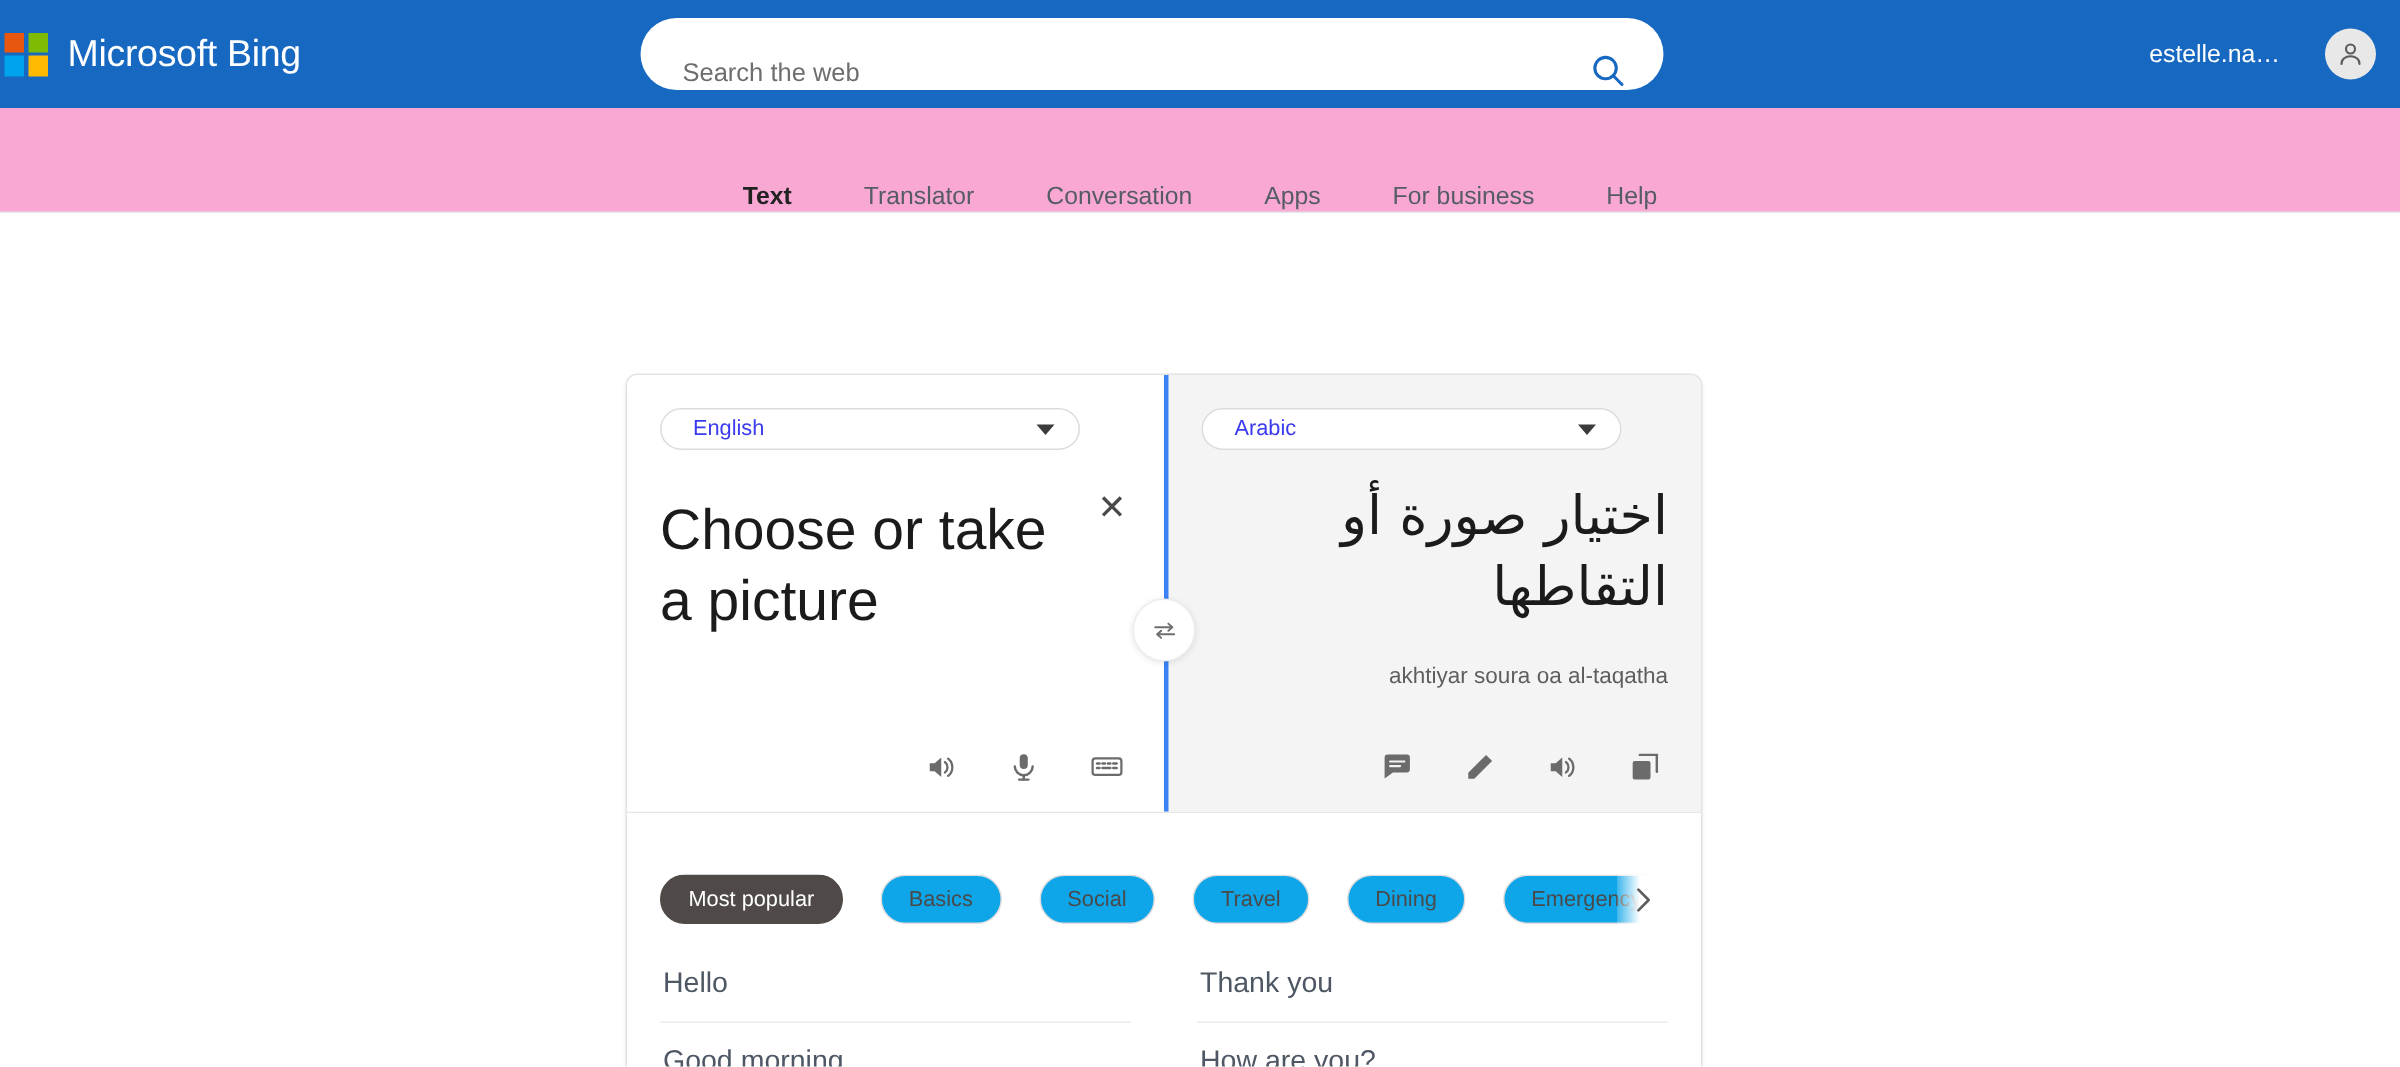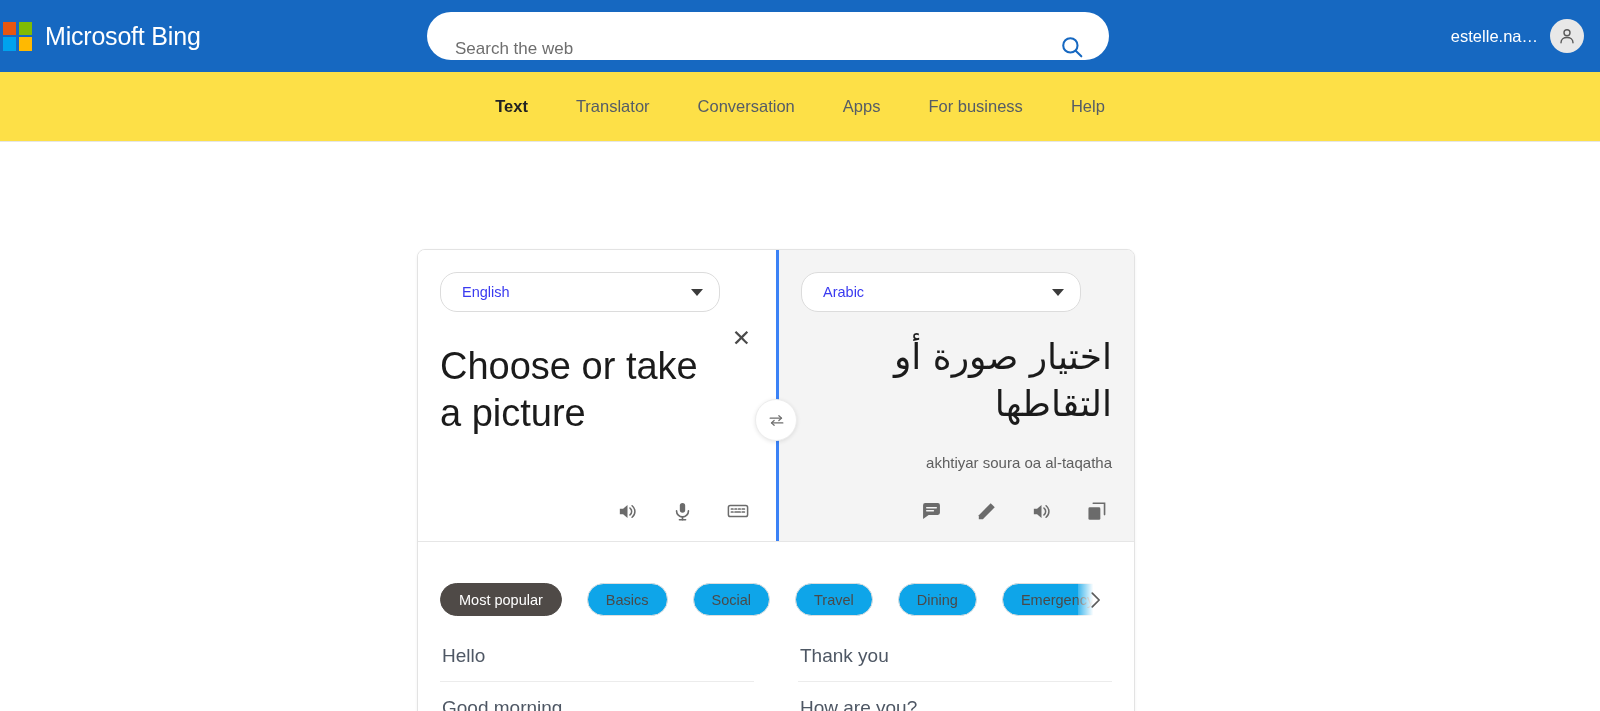--- a/index.html
+++ b/index.html
@@ -65,42 +65,42 @@
   .search-input::placeholder { color: #6e6e6e; }
   .search-btn {
     background: none; border: none; cursor: pointer;
     display: flex; align-items: center; padding: 0 2px;
   }
   .account {
     position: absolute;
     right: 16px;
     display: flex;
     align-items: center;
-    gap: 12px;
+    gap: 30px;
   }
   .account-name {
     color: #ffffff;
     font-size: 16.5px;
   }
   .avatar {
     width: 34px; height: 34px;
     border-radius: 50%;
     background: #e8e8e8;
     display: flex;
     align-items: center;
     justify-content: center;
   }
 
   
   .navbar {
     height: 70px;
-    background: #fde047;
+    background: #f9a8d4;
     border-bottom: 1px solid #e6e6e6;
     display: flex;
-    align-items: center;
+    align-items: flex-end;
     justify-content: center;
     gap: 0;
   }
   .nav-item {
     font-size: 16.5px;
     color: #555c66;
     padding: 0 24px;
     cursor: pointer;
     white-space: nowrap;
   }
@@ -133,21 +133,21 @@
   .pane {
     width: 50%;
     padding: 22px 22px 0 22px;
     position: relative;
   }
   .pane-src { background: #ffffff; }
   .pane-tgt { background: #f4f4f4; border-left: 3px solid #3b82f6; }
 
   .lang-select {
     width: 280px;
-    height: 40px;
+    height: 28px;
     border: 1px solid #dcdcdc;
     border-radius: 17px;
     background: #ffffff;
     display: flex;
     align-items: center;
     justify-content: space-between;
     padding: 0 16px 0 21px;
     cursor: pointer;
   }
   .lang-label {

